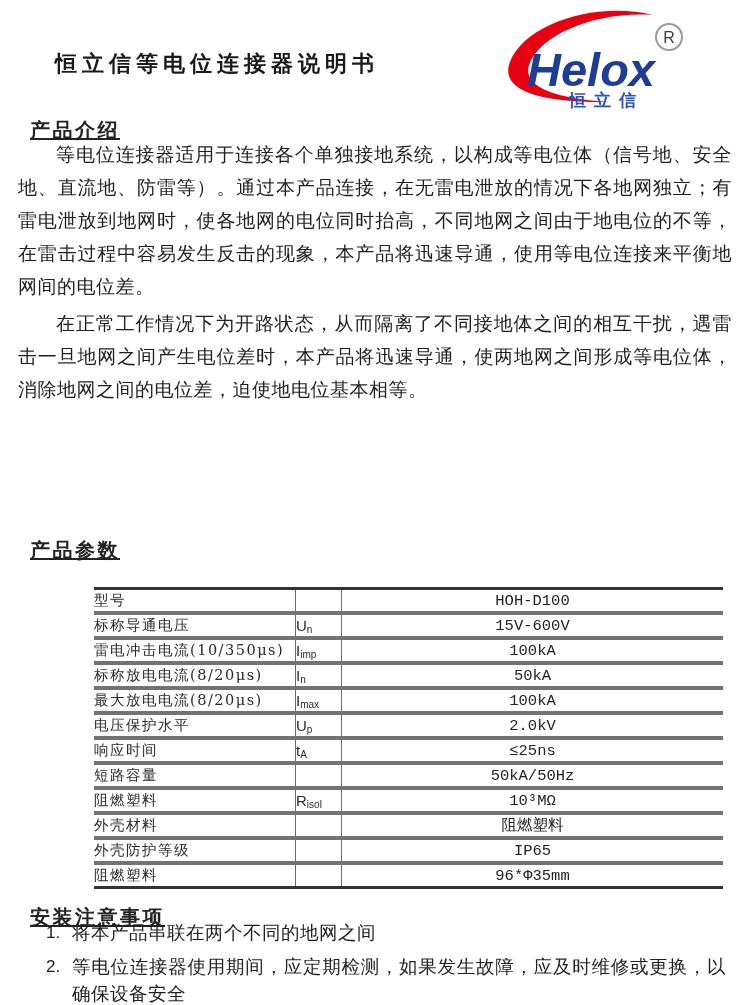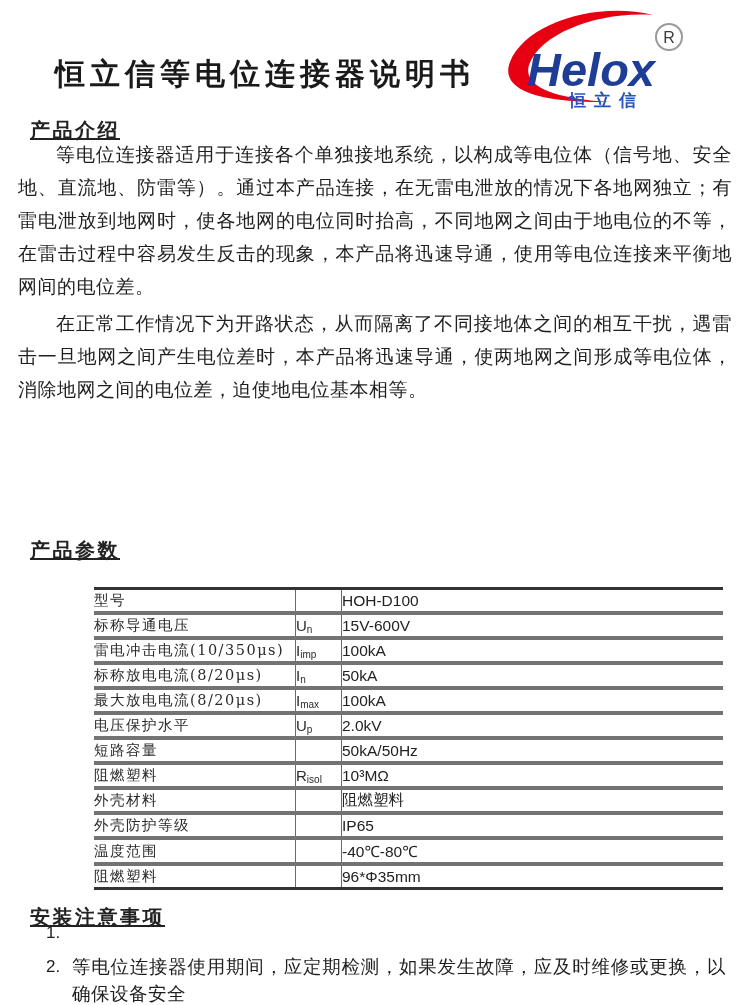--- a/index.html
+++ b/index.html
@@ -9,21 +9,21 @@
     background:#ffffff;
     overflow:hidden;
     font-family:"Liberation Sans",sans-serif;
     color:#1c1c1c;
   }
   .abs{position:absolute;}
 
   
   .doc-title{
     left:55px;top:34px;
-    font-size:30px;font-weight:bold;
+    font-size:22px;font-weight:bold;
     letter-spacing:5px;
     color:#1a1a1a;
     font-family:"Liberation Sans",sans-serif;
     white-space:nowrap;
   }
   .logo{left:503px;top:8px;width:207px;height:102px;}
 
   
   .sec-heading{
     font-size:20px;font-weight:600;
@@ -72,22 +72,22 @@
   td.c-sym{
     width:45px;padding-left:9px;
     border-left:1px solid #6b6b6b;
     border-right:1px solid #6b6b6b;
     font-family:"Liberation Sans",sans-serif;
     color:#2a2a2a;
   }
   .sym-m{font-size:15px;}
   .sym-s{font-size:10px;position:relative;top:2px;}
   td.c-val{
-    text-align:left;
-    font-family:Liberation Sans, sans-serif;
+    text-align:center;
+    font-family:Liberation Mono, monospace;
     font-size:15.5px;color:#222222;
   }
 
   
   #install-list{left:46px;top:919px;width:680px;}
   .inst-item{display:flex;margin-bottom:7px;}
   .inst-num{
     flex:none;width:26px;
     font-family:"Liberation Sans",sans-serif;
     font-size:17px;line-height:27px;color:#1f1f1f;
@@ -156,57 +156,58 @@
           <td class="c-label">最大放电电流(8/20μs)</td>
           <td class="c-sym"><span class="sym-m">I</span><span class="sym-s">max</span></td>
           <td class="c-val">100kA</td>
         </tr>
         <tr>
           <td class="c-label">电压保护水平</td>
           <td class="c-sym"><span class="sym-m">U</span><span class="sym-s">p</span></td>
           <td class="c-val">2.0kV</td>
         </tr>
         <tr>
+          <td class="c-label">响应时间</td>
+          <td class="c-sym"><span class="sym-m">t</span><span class="sym-s">A</span></td>
+          <td class="c-val">≤25ns</td>
+        </tr>
+        <tr>
           <td class="c-label">短路容量</td>
           <td class="c-sym"></td>
           <td class="c-val">50kA/50Hz</td>
         </tr>
         <tr>
           <td class="c-label">阻燃塑料</td>
           <td class="c-sym"><span class="sym-m">R</span><span class="sym-s">isol</span></td>
           <td class="c-val">10³MΩ</td>
         </tr>
         <tr>
           <td class="c-label">外壳材料</td>
           <td class="c-sym"></td>
           <td class="c-val">阻燃塑料</td>
         </tr>
         <tr>
           <td class="c-label">外壳防护等级</td>
           <td class="c-sym"></td>
           <td class="c-val">IP65</td>
         </tr>
         <tr>
-          <td class="c-label">温度范围</td>
-          <td class="c-sym"></td>
-          <td class="c-val">-40℃-80℃</td>
-        </tr>
-        <tr>
           <td class="c-label">阻燃塑料</td>
           <td class="c-sym"></td>
           <td class="c-val">96*Φ35mm</td>
         </tr>
       </tbody>
   </table>
 
   <h2 id="install-heading" class="abs sec-heading">安装注意事项</h2>
 
   <div class="abs" id="install-list">
       <div class="inst-item">
         <span class="inst-num">1.</span>
+        <span class="inst-text">将本产品串联在两个不同的地网之间</span>
       </div>
       <div class="inst-item">
         <span class="inst-num">2.</span>
         <span class="inst-text">等电位连接器使用期间，应定期检测，如果发生故障，应及时维修或更换，以确保设备安全</span>
       </div>
     </div>
 
 </div>
 
 </body></html>

